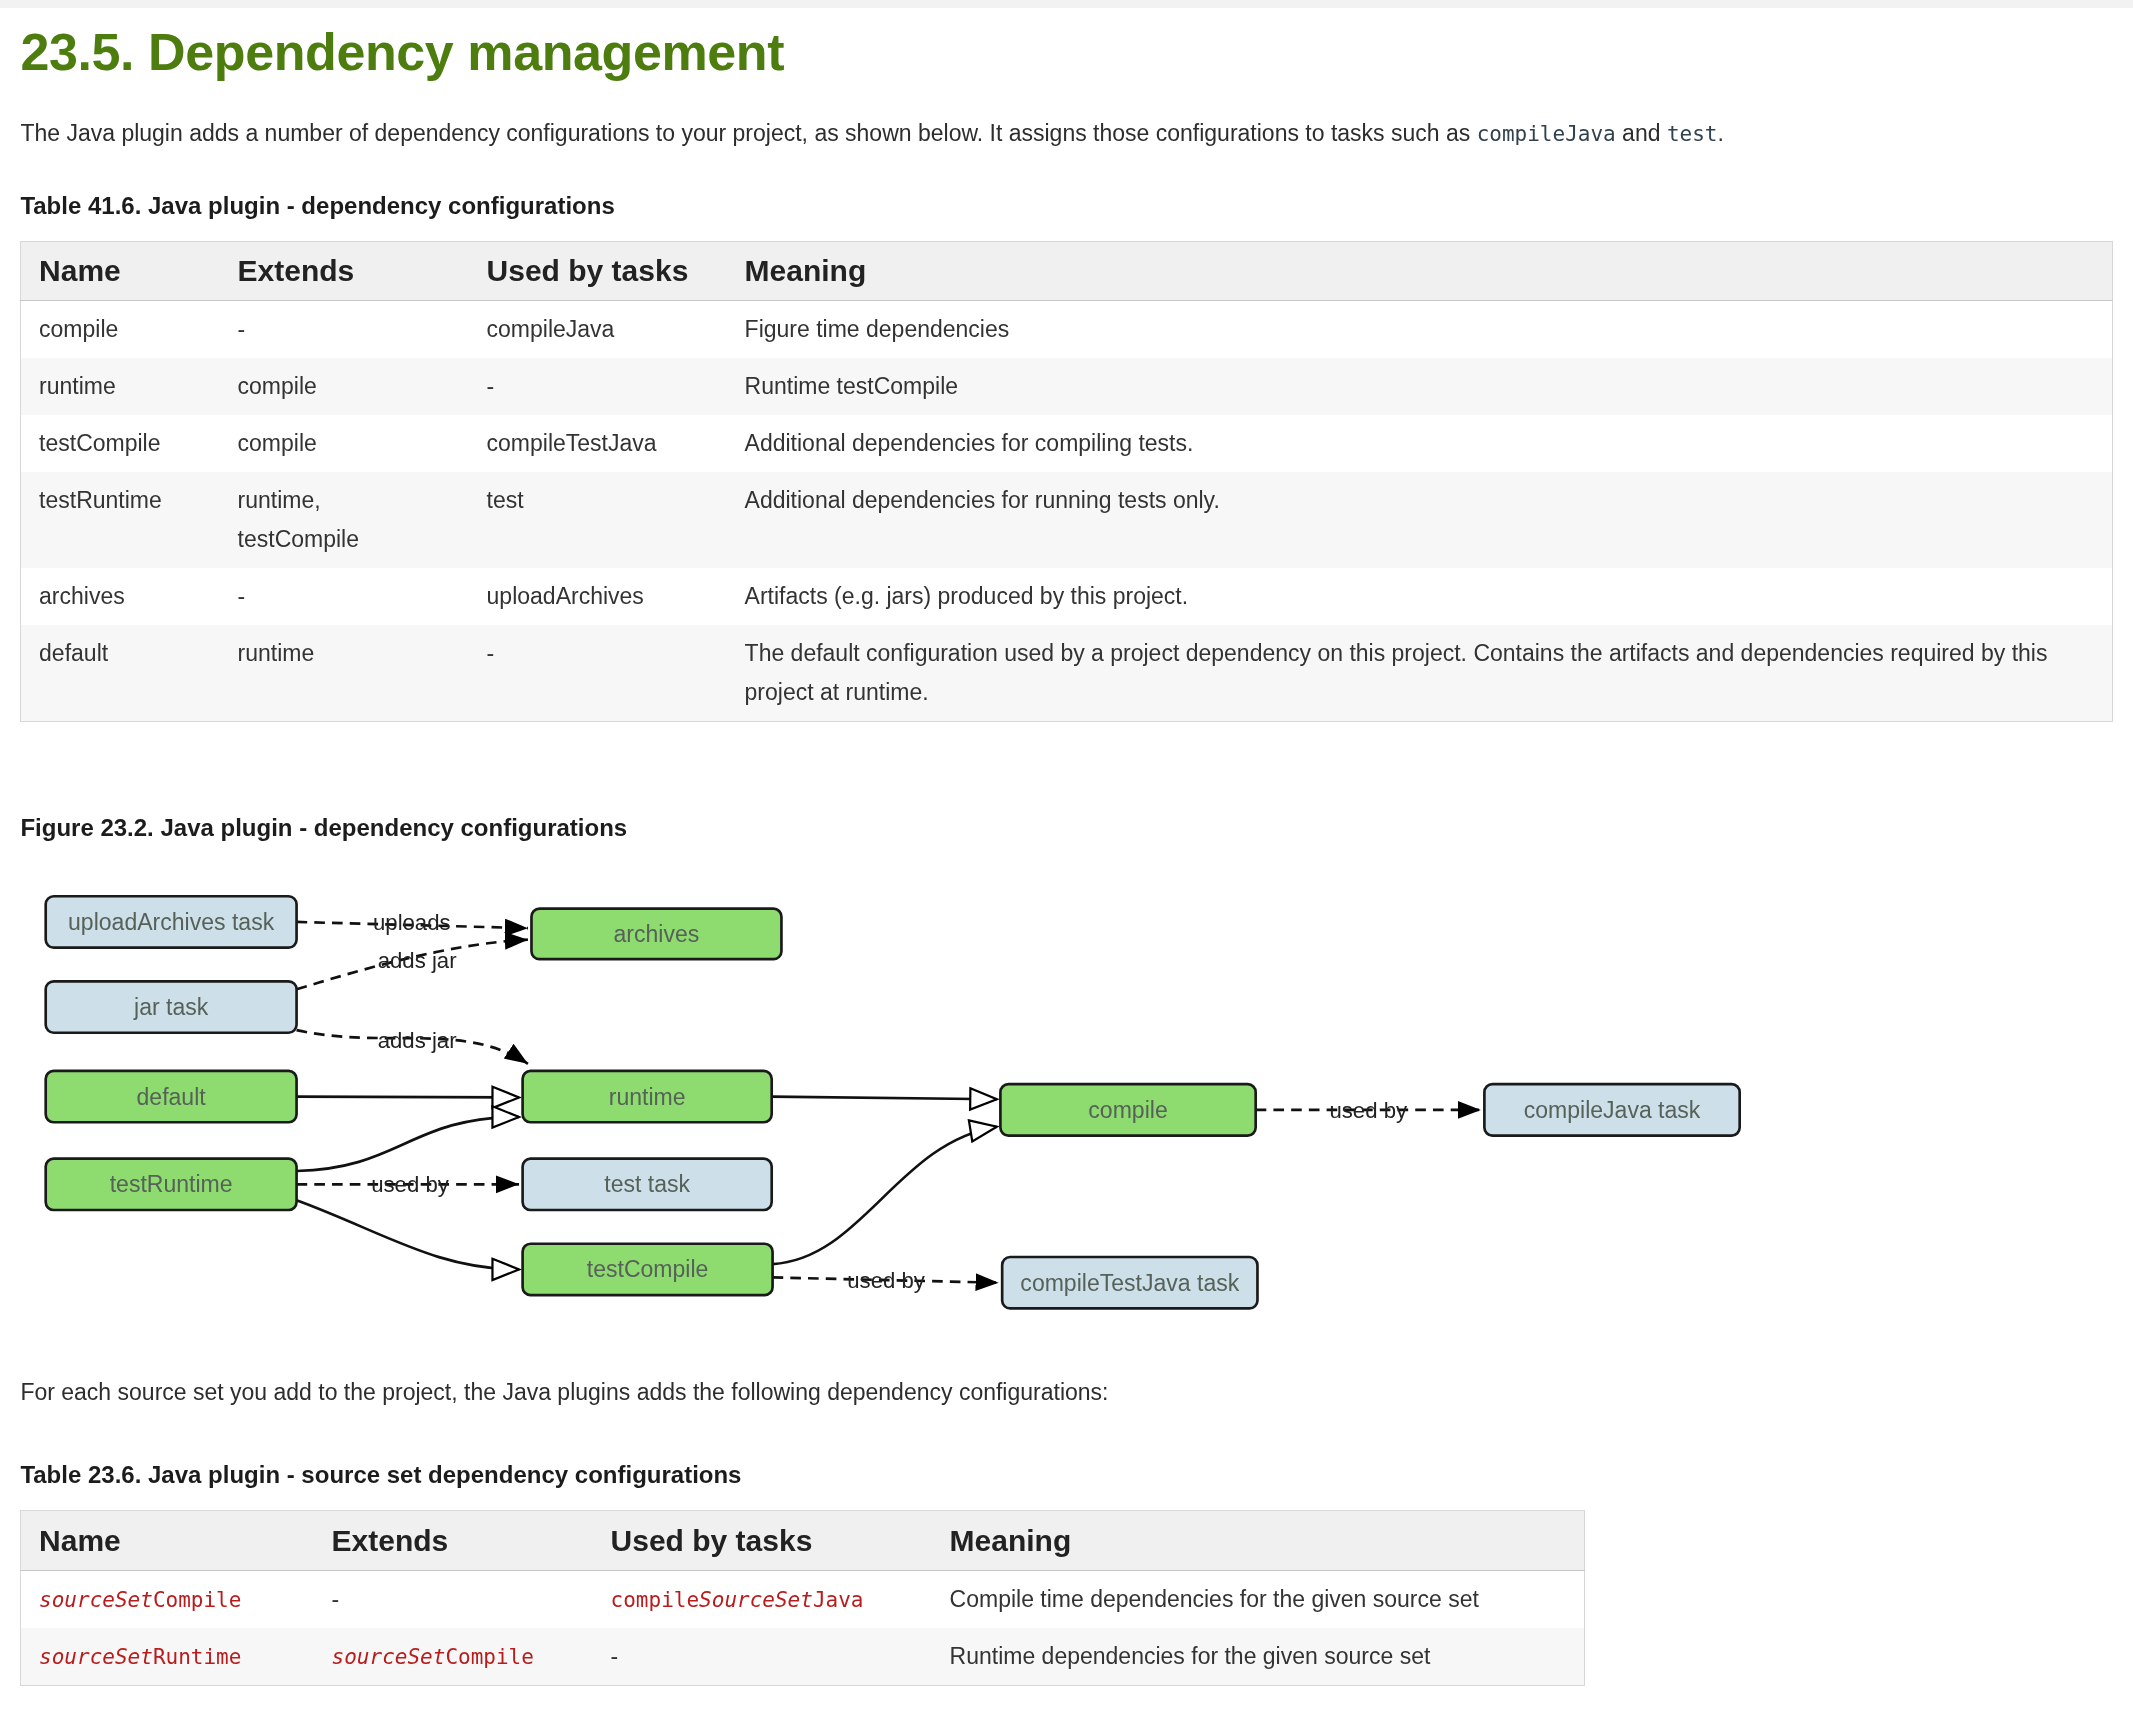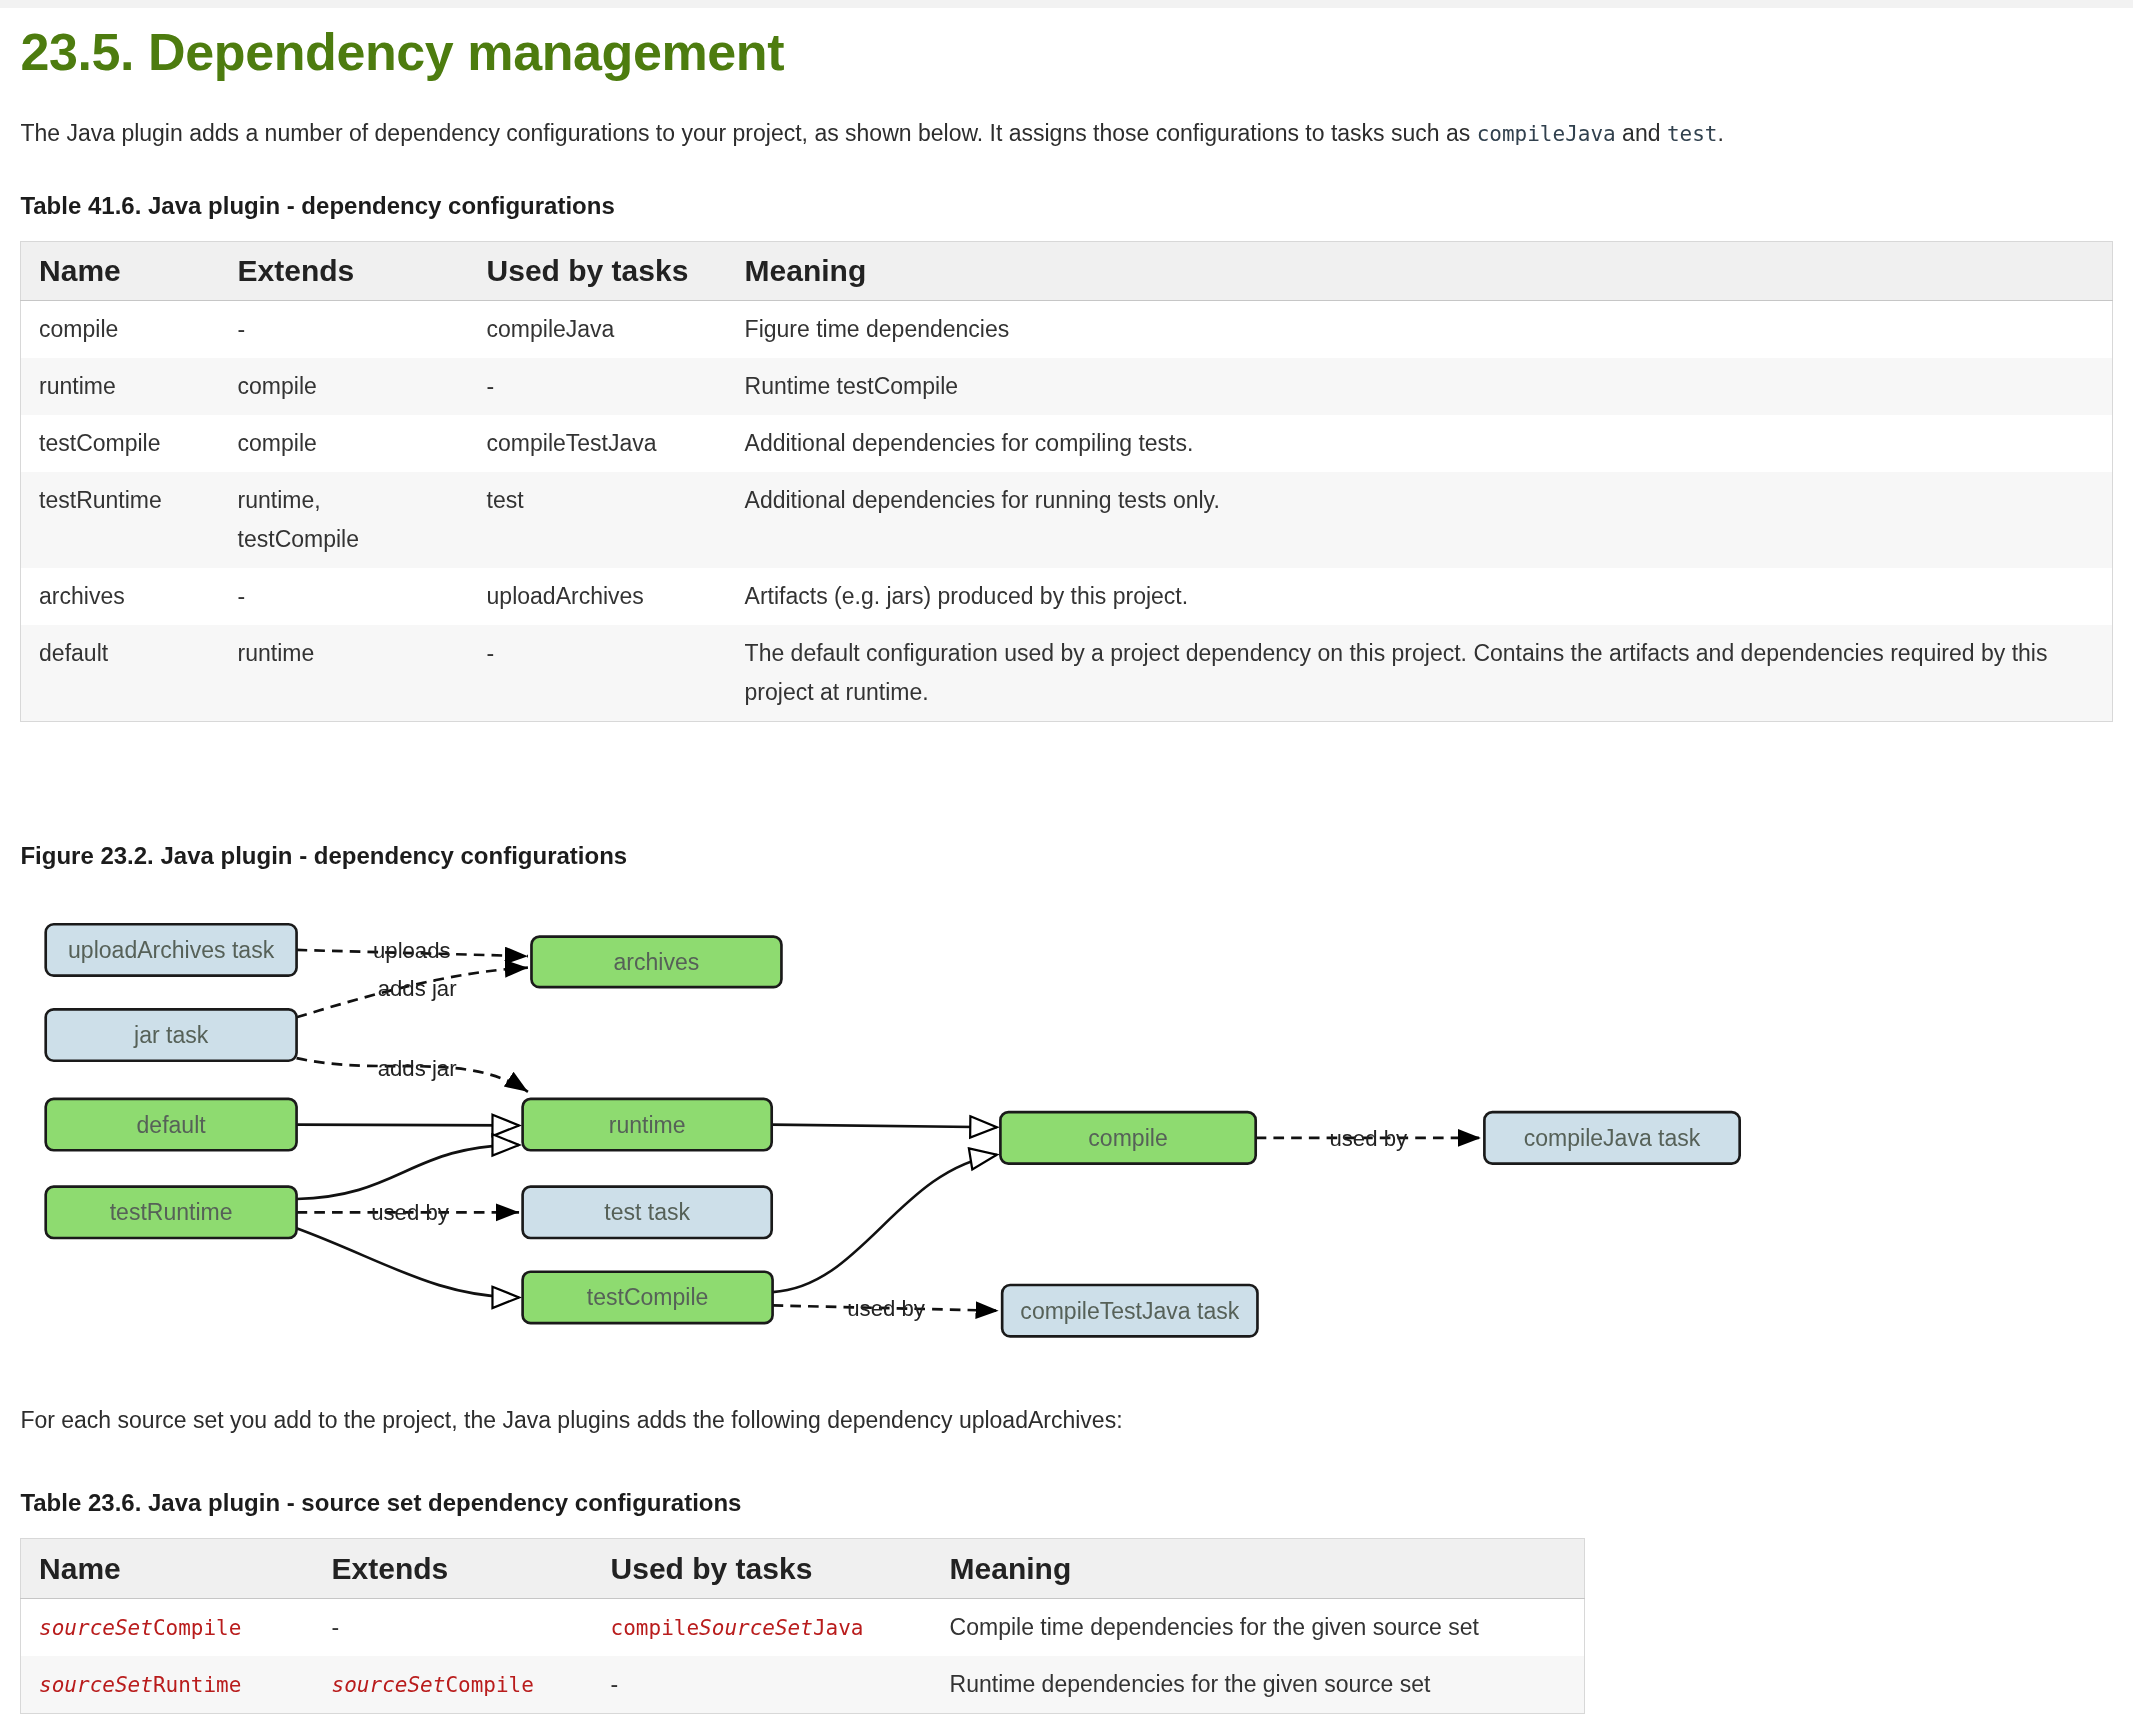--- a/index.html
+++ b/index.html
@@ -27,21 +27,21 @@
     font-family: "DejaVu Sans Mono", "Liberation Mono", monospace;
     font-size: 21px;
     color: #31414e;
   }
   .tcaption {
     font-size: 24px;
     font-weight: bold;
     color: #1c1c1c;
     margin: 0 0 21px 0;
   }
-  .cap-figure { margin-top: 120px; }
+  .cap-figure { margin-top: 92px; }
   .cap-table2 { margin-top: 52px; }
   table {
     border-collapse: collapse;
     border: 0.9px solid #d8d8d8;
     table-layout: fixed;
   }
   table.tbl1 { width: 2093px; }
   table.tbl2 { width: 1565px; }
   th {
     background: #f0f0f0;
@@ -216,21 +216,21 @@
           <text x="442" y="55" text-anchor="middle" class="edge-label">uploads</text>
           <text x="448" y="98" text-anchor="middle" class="edge-label">adds jar</text>
           <text x="448" y="188" text-anchor="middle" class="edge-label">adds jar</text>
           <text x="440" y="351" text-anchor="middle" class="edge-label">used by</text>
           <text x="1521" y="267" text-anchor="middle" class="edge-label">used by</text>
           <text x="977" y="459" text-anchor="middle" class="edge-label">used by</text>
         </g>
     </svg>
   </figure>
 
-  <p class="body-text after-figure">For each source set you add to the project, the Java plugins adds the following dependency uploadArchives:</p>
+  <p class="body-text after-figure">For each source set you add to the project, the Java plugins adds the following dependency configurations:</p>
 
   <p class="tcaption cap-table2">Table 23.6. Java plugin - source set dependency configurations</p>
 
   <div class="tbl-wrap">
     <table class="tbl2">
       <colgroup>
         <col style="width:293px">
           <col style="width:279px">
           <col style="width:339px">
           <col>

